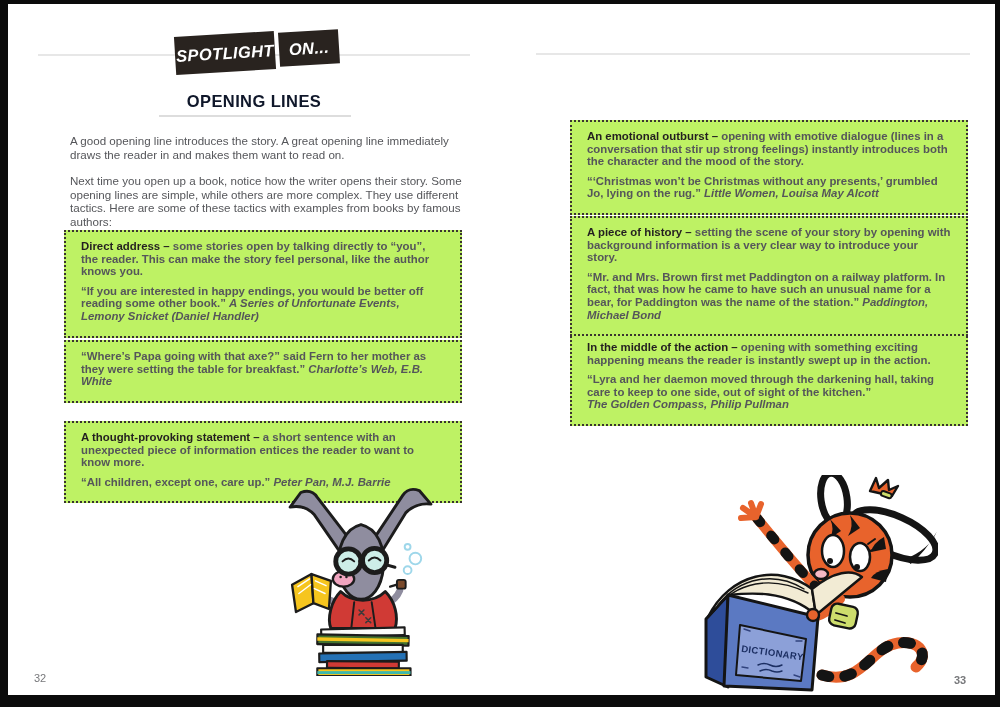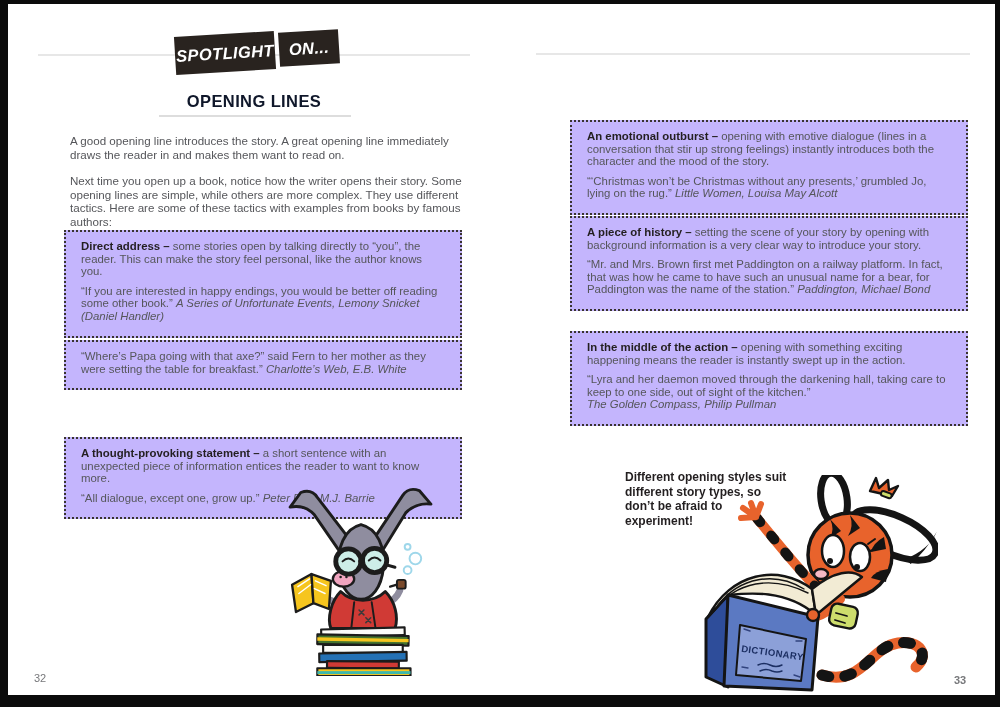--- a/index.html
+++ b/index.html
@@ -21,21 +21,21 @@
   }
   .heading{
     position:absolute;left:96px;top:88px;width:300px;text-align:center;
     font-size:16.5px;font-weight:800;letter-spacing:.4px;color:#0f172a;
   }
   .heading-underline{position:absolute;left:151px;top:111px;width:192px;height:2px;background:#ddd;}
   .intro{position:absolute;left:62px;top:130px;width:400px;font-size:11.6px;line-height:13.6px;color:#55565a;}
   .intro p{margin:0 0 13px 0;}
   .tip-box{
     position:absolute;border:2px dotted #39332f;padding:8px 15px 6px 15px;box-sizing:border-box;
-    font-size:11.4px;line-height:12.6px;color:#55565a;background:#c4b5fd;
+    font-size:11.4px;line-height:12.6px;color:#55565a;background:#bef264;font-weight:bold;
   }
   .tip-box p{margin:0 0 7px 0;}
   .tip-box strong{color:#231f20;}
   .tip-box em{font-style:italic;}
   .block{display:block;}
   .callout{
     position:absolute;left:617px;top:466px;width:162px;font-size:12px;line-height:14.6px;
     font-weight:bold;color:#231f20;
   }
   .pagenum{position:absolute;font-size:11px;color:#77787b;}
@@ -69,24 +69,24 @@
        <span>some stories open by talking directly to “you”, the reader. This can make the story feel personal, like the author knows you.</span></p>
     <p><span>“If you are interested in happy endings, you would be better off reading some other book.”</span>
        <em>A Series of Unfortunate Events, Lemony Snicket (Daniel Handler)</em></p>
   </div>
 
   <div class="tip-box" style="left:56px;top:336px;width:398px;">
     <p><span>“Where’s Papa going with that axe?” said Fern to her mother as they were setting the table for breakfast.”</span>
        <em>Charlotte’s Web, E.B. White</em></p>
   </div>
 
-  <div class="tip-box" style="left:56px;top:433px;width:398px;">
+  <div class="tip-box" style="left:56px;top:417px;width:398px;">
     <p><strong>A thought-provoking statement –</strong>
        <span>a short sentence with an unexpected piece of information entices the reader to want to know more.</span></p>
-    <p><span>“All dialogue, except one, grow up.”</span>
+    <p><span>“All children, except one, care up.”</span>
        <em>Peter Pan, M.J. Barrie</em></p>
   </div>
 
   <svg class="illus" style="left:272px;top:472px;" width="162" height="200" viewBox="0 0 162 206">
     <g stroke="#1c1c1c" stroke-linejoin="round" stroke-linecap="round">
 
       <g>
         <path d="M76,74 L36,22 Q30,13 19,17 L8,32 Q23,29 33,40 L62,82 Z" fill="#8f8d9f" stroke-width="3"></path>
         <path d="M88,74 L124,20 Q130,11 141,15 L153,29 Q138,27 127,38 L100,82 Z" fill="#8f8d9f" stroke-width="3"></path>
       </g>
@@ -164,21 +164,20 @@
        <em class="block">The Golden Compass, Philip Pullman</em></p>
   </div>
 
   <div class="tip-box" style="left:562px;top:212px;width:398px;">
     <p><strong>A piece of history –</strong>
        <span>setting the scene of your story by opening with background information is a very clear way to introduce your story.</span></p>
     <p><span>“Mr. and Mrs. Brown first met Paddington on a railway platform. In fact, that was how he came to have such an unusual name for a bear, for Paddington was the name of the station.”</span>
        <em>Paddington, Michael Bond</em></p>
   </div>
 
-  <div class="callout">Different opening styles suit different story types, so don’t be afraid to experiment!</div>
 
   <svg class="illus" style="left:692px;top:471px;" width="238" height="220" viewBox="0 0 238 220">
     <g stroke="#141414" stroke-linejoin="round" stroke-linecap="round">
 
       <g>
         <path d="M122,200 C162,212 170,172 198,168 C220,165 230,180 216,192" fill="none" stroke="#e8632c" stroke-width="11"></path>
         <path d="M122,200 C162,212 170,172 198,168 C220,165 230,180 216,192" fill="none" stroke="#141414" stroke-width="11" stroke-dasharray="7 16"></path>
       </g>
 
       <g>

